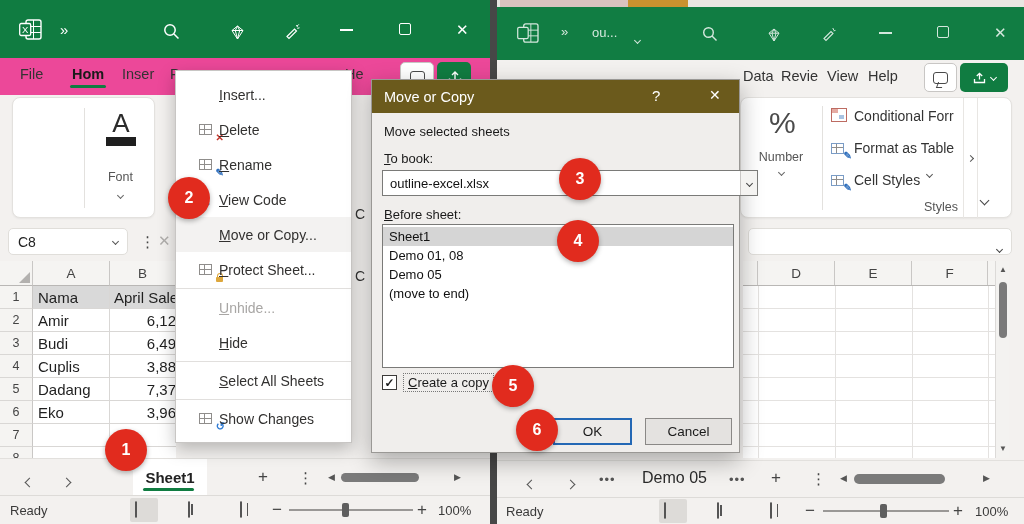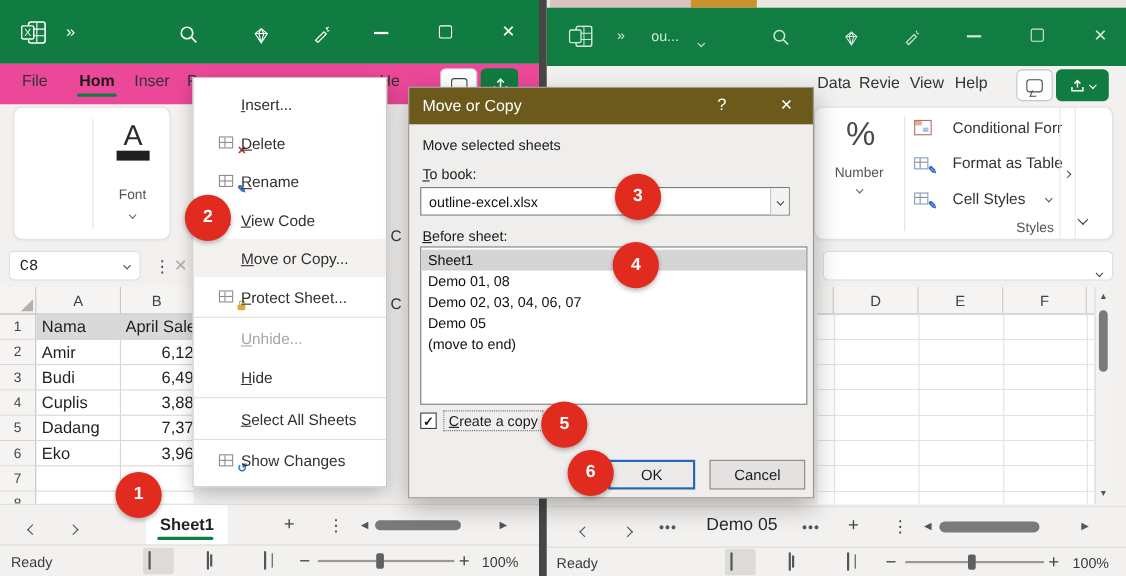--- a/index.html
+++ b/index.html
@@ -57,26 +57,26 @@
   .mini-ic.red { border-color:#bd6b62; background:linear-gradient(#e5aba3,#e5aba3) 0 0/6px 4px no-repeat,linear-gradient(#a9c3e2,#a9c3e2) 7px 6px/5px 4px no-repeat; }
   .mini-ic.blue { border-color:#7a9cc6; }
 
   .pill-btn { border:1px solid #c8c6c4; border-radius:5px; background:#fff; display:flex; align-items:center; justify-content:center; }
   .share-btn { background:#107c41; border:none; border-radius:5px; display:flex; align-items:center; justify-content:center; gap:5px; color:#fff; }
 
   .bubble { width:15px; height:12px; border:1.5px solid #4a4a4a; border-radius:3px; position:relative; }
   .bubble::after { content:""; position:absolute; left:3px; bottom:-5px; width:5px; height:5px; border-left:1.5px solid #4a4a4a; border-bottom:1.5px solid #4a4a4a; transform:skewX(-20deg); background:transparent; }
 
   .pct { font-size:30px; color:#4a4a4a; }
-  .styles-row { position:absolute; display:flex; align-items:center; gap:19px; font-size:14px; color:#333; white-space:nowrap; }
+  .styles-row { position:absolute; display:flex; align-items:flex-start; gap:7px; font-size:14px; color:#333; white-space:nowrap; }
   .ov { position:absolute; right:-5px; bottom:-5px; font-size:10px; font-weight:bold; line-height:1; }
 
   
   .namerow { left:0; top:225px; width:100%; height:35px; background:#f3f1ef; }
-  .namebox { position:absolute; left:8px; top:3px; width:120px; height:27px; background:#fff; border:1px solid #e0deda; border-radius:5px; display:flex; align-items:center; padding:0 9px; font-size:14px; color:#222;font-family:Liberation Mono, monospace; }
+  .namebox { position:absolute; left:8px; top:3px; width:120px; height:27px; background:#fff; border:1px solid #e0deda; border-radius:5px; display:flex; align-items:center; padding:0 9px; font-size:14px; color:#222; }
   .fbar { left:251px; top:228px; width:264px; height:27px; background:#fff; border:1px solid #e0deda; border-radius:5px; }
 
   
   .gridL { left:0; top:261px; width:176px; height:197px; background:#fff; overflow:hidden; }
   .hdr-row { display:flex; height:25px; background:#f5f4f2; }
   .hdr-cell { border-right:1px solid #c9c7c5; border-bottom:1px solid #b9b7b5; display:flex; align-items:center; justify-content:center; font-size:13.5px; color:#444; }
   .corner { width:33px; position:relative; }
   .corner::after { content:""; position:absolute; right:2px; bottom:2px; border-bottom:11px solid #b3b1af; border-left:11px solid transparent; }
   .lrow { display:flex; height:23px; }
   .rn { width:33px; background:#f5f4f2; border-right:1px solid #c9c7c5; border-bottom:1px solid #d9d7d5; display:flex; align-items:center; justify-content:center; font-size:12.5px; color:#444; }
@@ -128,21 +128,21 @@
   .mag { width:8px; height:8px; border:1.7px solid #3b78c3; border-radius:50%; position:relative; }
   .mag::after { content:""; position:absolute; width:5px; height:1.7px; background:#3b78c3; transform:rotate(45deg); right:-4px; bottom:-1px; }
   .lockov { position:absolute; right:-4px; bottom:-4px; width:7px; height:5px; background:#dda73c; border-radius:1px; }
   .lockov::before { content:""; position:absolute; width:4px; height:4px; border:1.2px solid #dda73c; border-bottom:none; border-radius:3px 3px 0 0; left:.8px; top:-4px; }
   .subarrow { position:absolute; right:14px; color:#555; }
 
   
   .dialog { left:371px; top:79px; width:369px; height:374px; background:#f0eeec; border:1px solid #9a9895; box-shadow:0 8px 22px rgba(0,0,0,.3); z-index:6; }
   .dtitle { position:absolute; left:0; top:0; width:100%; height:33px; background:#6b5a1c; color:#fff; display:flex; align-items:center; font-size:14.5px; padding-left:12px; }
   .dlabel { position:absolute; font-size:13px; color:#1a1a1a; }
-  .combo { position:absolute; left:10px; top:90px; width:336px; height:26px; background:#fff; border:1px solid #7a7a78; display:flex; align-items:center; padding-left:7px; font-size:13px; color:#111; }
+  .combo { position:absolute; left:10px; top:90px; width:376px; height:26px; background:#fff; border:1px solid #7a7a78; display:flex; align-items:center; padding-left:7px; font-size:13px; color:#111; }
   .combo-arrow { position:absolute; right:0; top:0; width:17px; height:100%; border-left:1px solid #c8c6c4; display:flex; align-items:center; justify-content:center; color:#444; background:#f4f3f1; }
   .listbox { position:absolute; left:10px; top:144px; width:352px; height:144px; background:#fff; border:1px solid #7a7a78; padding-top:2px; font-size:13px; color:#111; }
   .li { height:19px; display:flex; align-items:center; padding-left:6px; }
   .li.sel { background:#d5d5d5; }
   .cbx { position:absolute; left:10px; top:295px; width:15px; height:15px; background:#fff; border:1.4px solid #3b3a39; display:flex; align-items:center; justify-content:center; font-size:12px; font-weight:bold; color:#1a1a1a; }
   .cbx-label { position:absolute; left:31px; top:293px; border:1px dotted #777; padding:1px 4px; font-size:13px; color:#1a1a1a; }
   .dbtn { position:absolute; height:27px; background:#e4e2e0; border:1px solid #8a8886; font-size:13.5px; color:#1a1a1a; display:flex; align-items:center; justify-content:center; }
   .dbtn.ok { left:181px; top:338px; width:79px; border:2px solid #2468b5; background:#eceae8; }
   .dbtn.cancel { left:273px; top:338px; width:87px; }
 
@@ -541,21 +541,20 @@
     <div class="combo">
       <span>outline-excel.xlsx</span>
       <span class="combo-arrow">
           <span class="chev sm"></span>
         </span>
     </div>
     <div class="dlabel" style="left:12px;top:127px"><u>B</u><span>efore sheet:</span></div>
     <div class="listbox">
       <div class="li sel">Sheet1</div>
       <div class="li">Demo 01, 08</div>
-      <div class="li">Demo 02, 03, 04, 06, 07</div>
       <div class="li">Demo 05</div>
       <div class="li">(move to end)</div>
     </div>
     <div class="cbx">✓</div>
     <div class="cbx-label"><u>C</u><span>reate a copy</span></div>
     <div class="dbtn ok">OK</div>
     <div class="dbtn cancel">Cancel</div>
   </div>
 
   <div class="badge" style="left:105px;top:429px">1</div>

